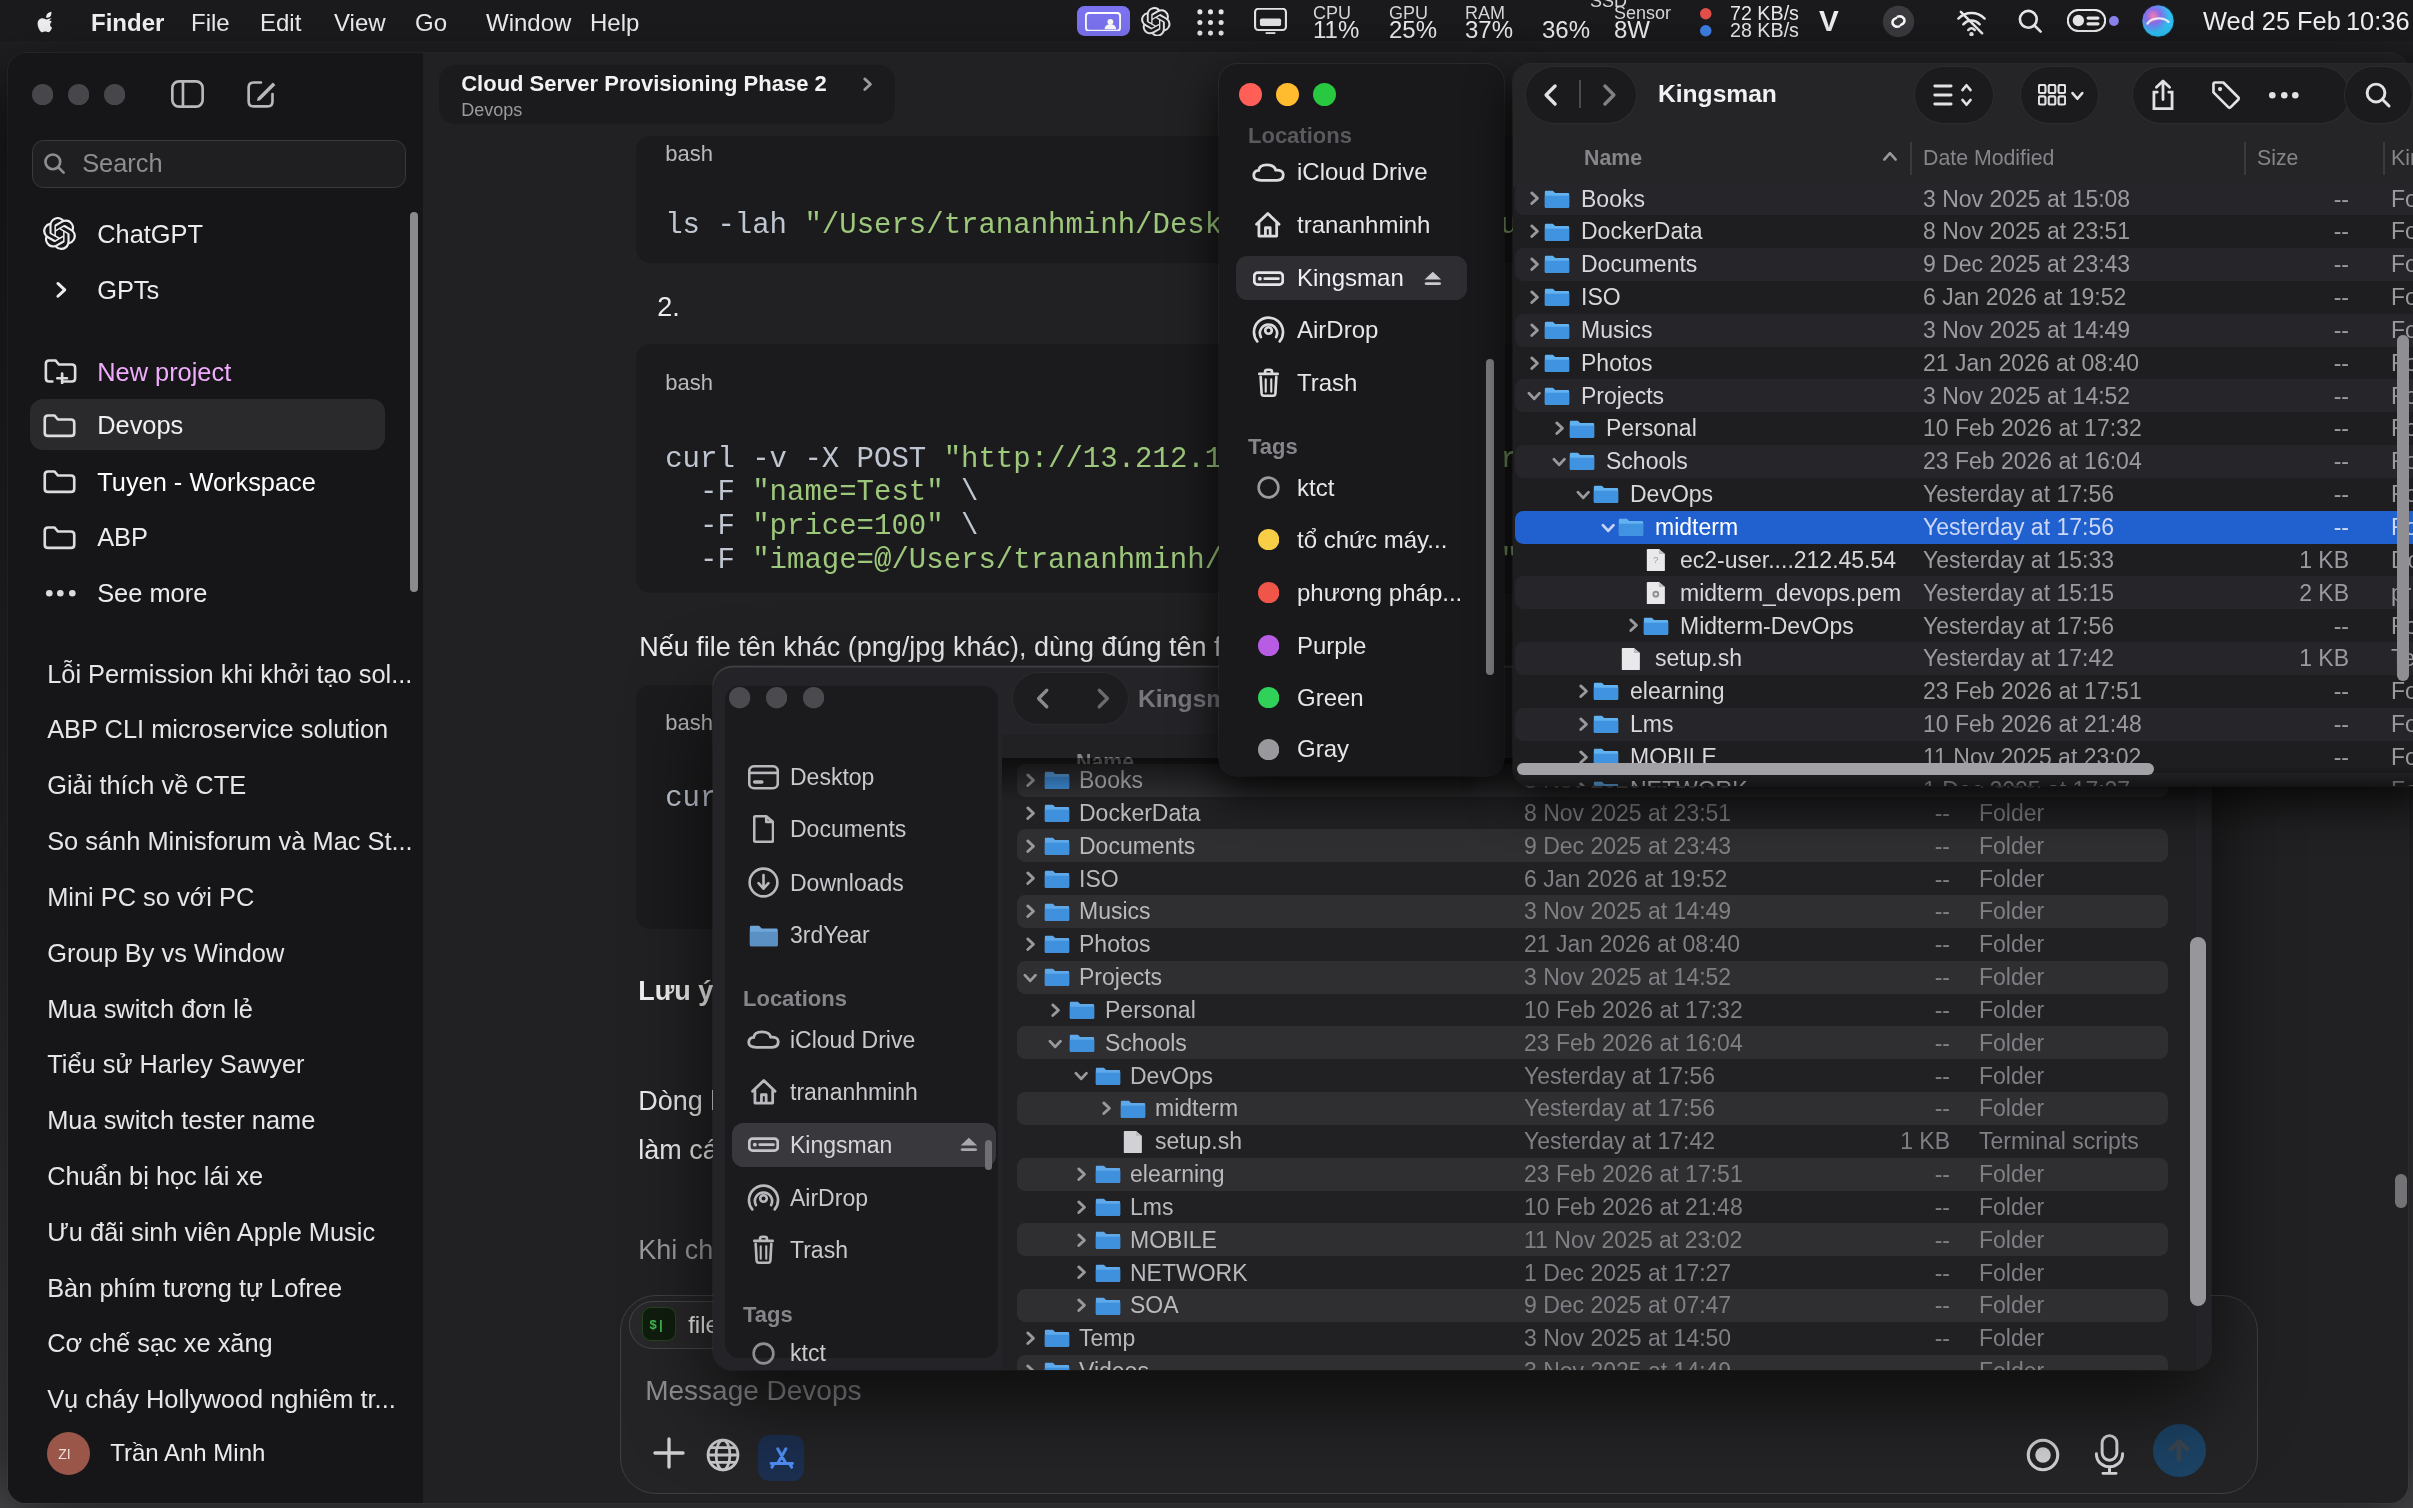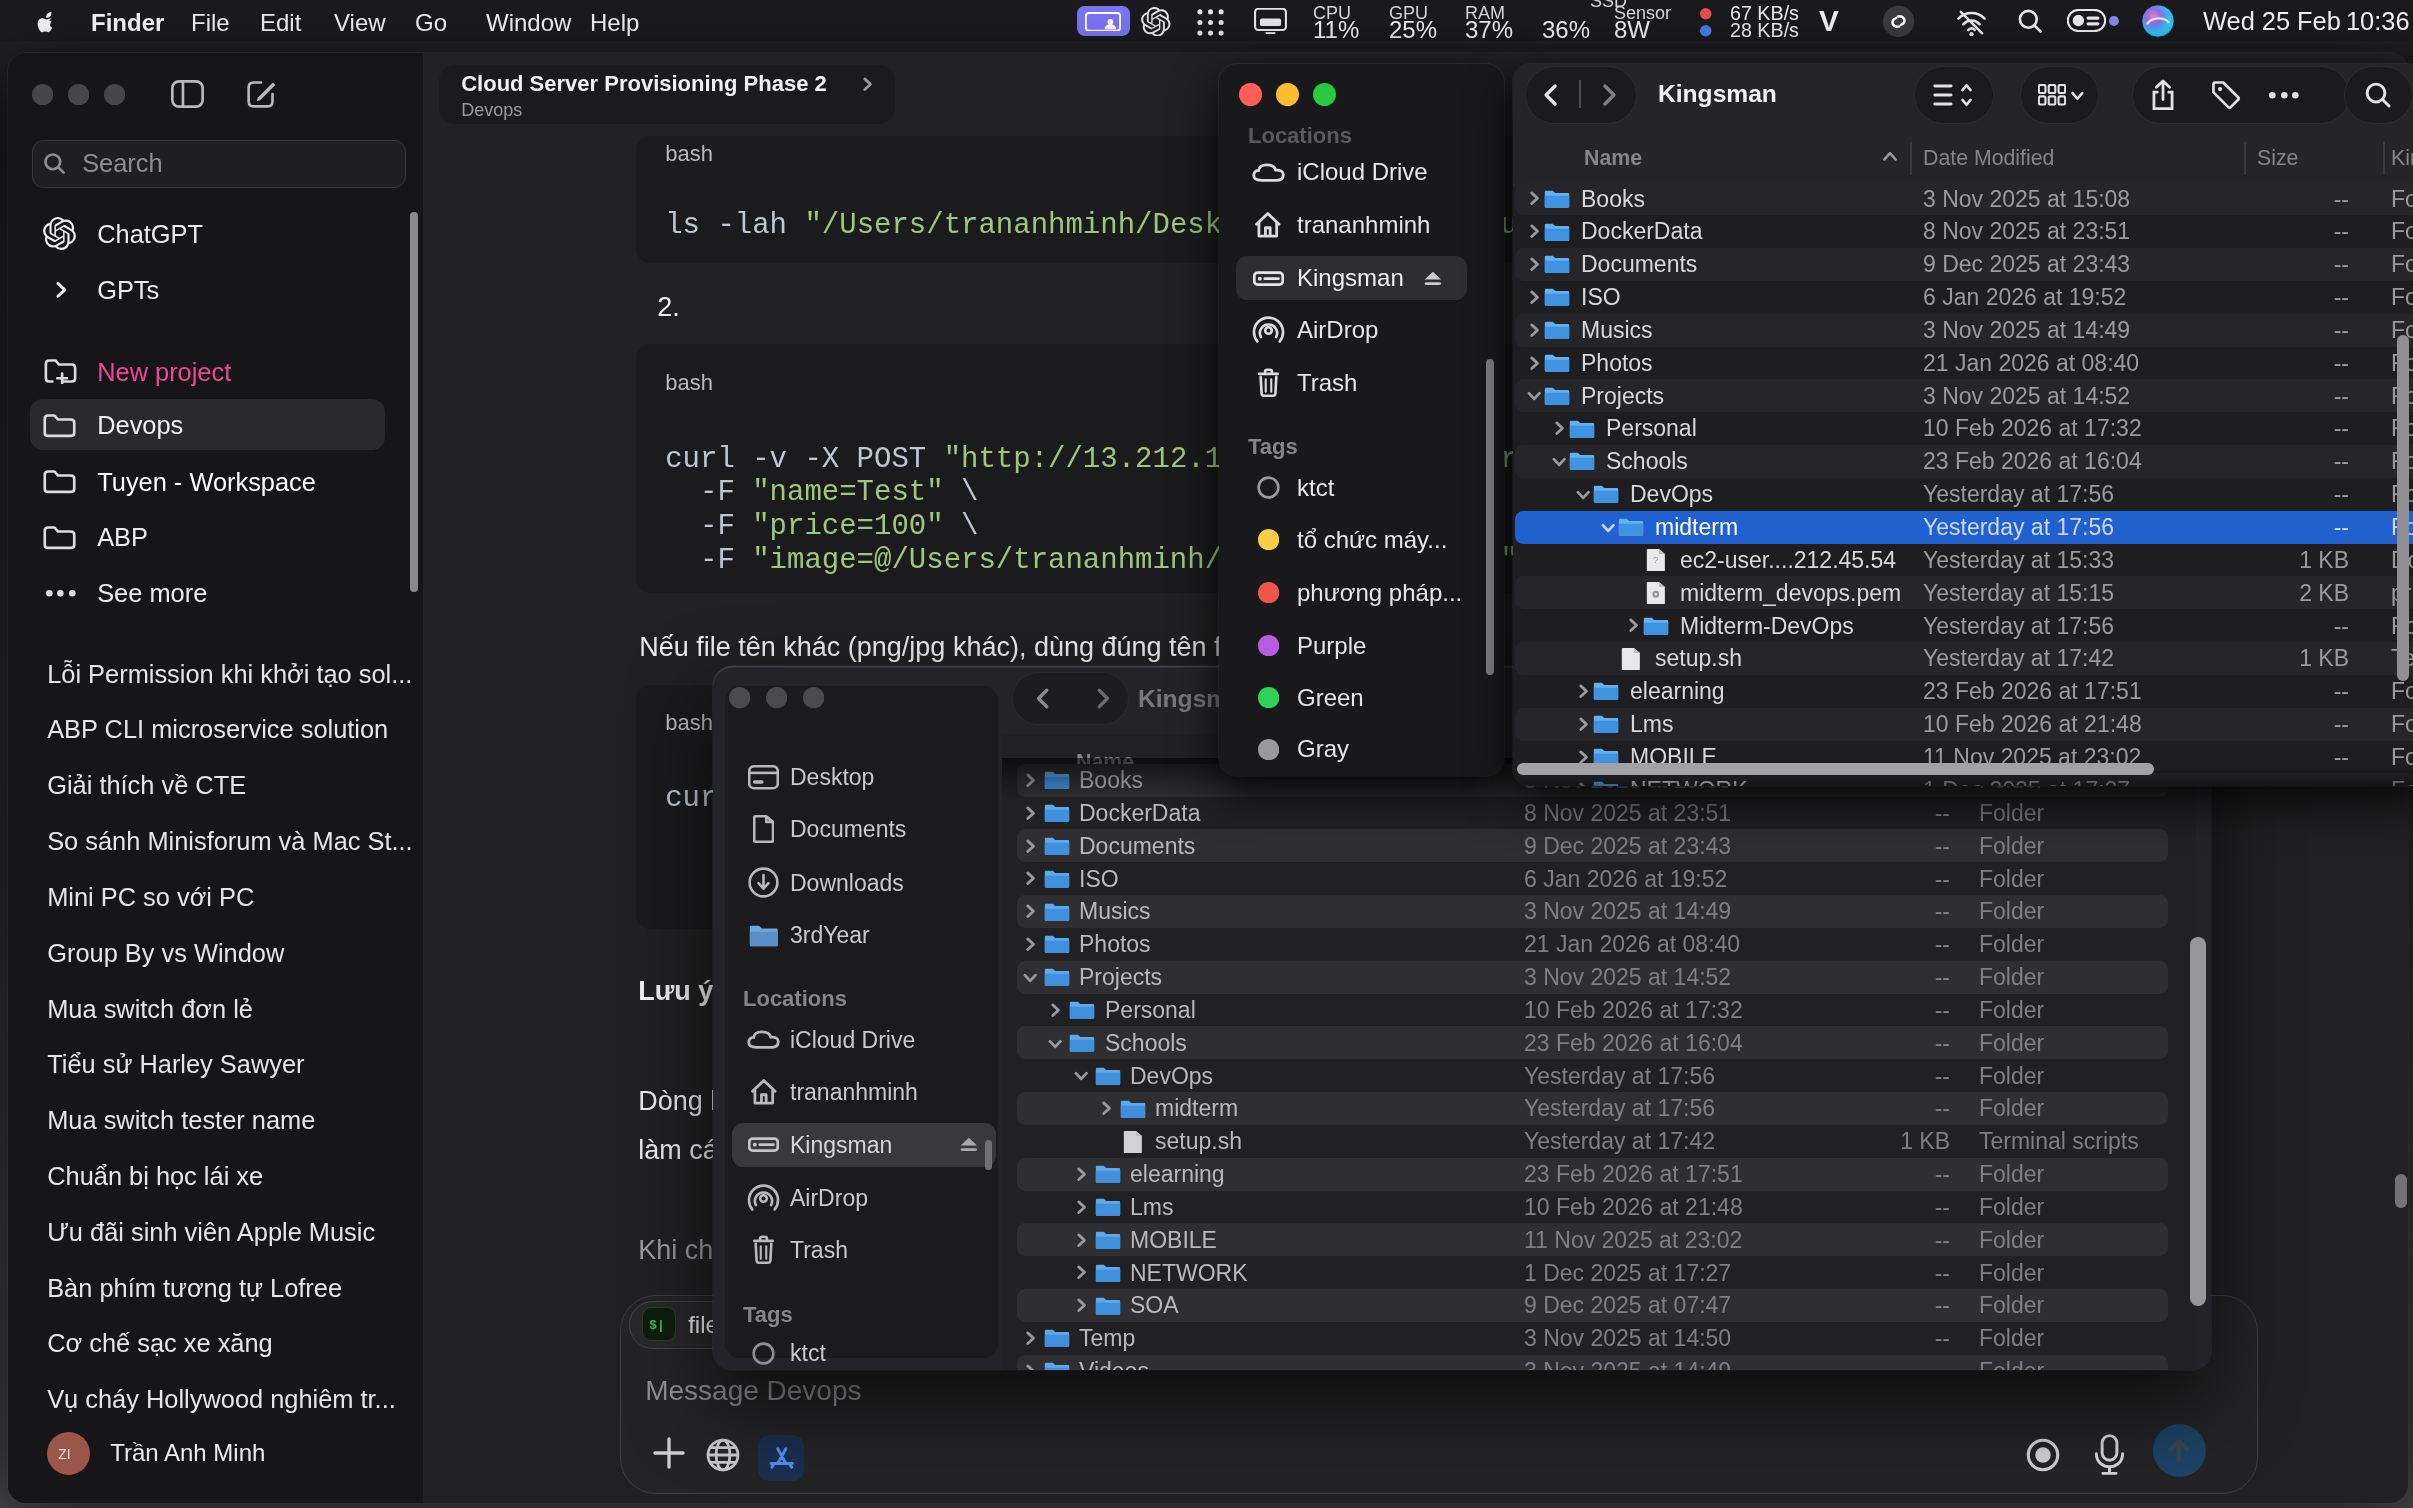--- a/index.html
+++ b/index.html
@@ -50,21 +50,21 @@
     <div style="position:absolute;left:1542px;top:1px;transform:translateY(-50%);font:400 18px 'Liberation Sans',sans-serif;color:#d9d9db;white-space:pre;letter-spacing:0px;margin-left:48px;">SSD</div>
     <div style="position:absolute;left:1542px;top:29.6px;transform:translateY(-50%);font:400 24px 'Liberation Sans',sans-serif;color:#f0f0f2;white-space:pre;letter-spacing:0px;">36%</div>
     <div style="position:absolute;left:1614px;top:13px;transform:translateY(-50%);font:400 18px 'Liberation Sans',sans-serif;color:#d9d9db;white-space:pre;letter-spacing:0px;">Sensor</div>
     <div style="position:absolute;left:1614px;top:29.6px;transform:translateY(-50%);font:400 24px 'Liberation Sans',sans-serif;color:#f0f0f2;white-space:pre;letter-spacing:0px;">8W</div>
     <svg style="position:absolute;left:1700px;top:8.2px;opacity:1" width="11.5" height="11.5" viewBox="0 0 14 14" fill="none" xmlns="http://www.w3.org/2000/svg">
       <circle cx="7" cy="7" r="7" fill="#e8504b"></circle>
     </svg>
     <svg style="position:absolute;left:1700px;top:25.4px;opacity:1" width="11.5" height="11.5" viewBox="0 0 14 14" fill="none" xmlns="http://www.w3.org/2000/svg">
       <circle cx="7" cy="7" r="7" fill="#3f82e8"></circle>
     </svg>
-    <div style="position:absolute;left:1730px;top:13px;transform:translateY(-50%);font:400 19.7px 'Liberation Sans',sans-serif;color:#ededef;white-space:pre;letter-spacing:0px;">67 KB/s</div>
+    <div style="position:absolute;left:1730px;top:13px;transform:translateY(-50%);font:400 19.7px 'Liberation Sans',sans-serif;color:#ededef;white-space:pre;letter-spacing:0px;">72 KB/s</div>
     <div style="position:absolute;left:1730px;top:30px;transform:translateY(-50%);font:400 19.7px 'Liberation Sans',sans-serif;color:#ededef;white-space:pre;letter-spacing:0px;">28 KB/s</div>
     <div style="position:absolute;left:1819px;top:21.3px;transform:translateY(-50%);font:700 29.6px 'Liberation Sans',sans-serif;color:#f2f2f4;white-space:pre;letter-spacing:0px;">V</div>
     <svg style="position:absolute;left:1882px;top:4.9px;opacity:1" width="33" height="33" viewBox="0 0 40 40" fill="none" xmlns="http://www.w3.org/2000/svg">
       <circle cx="20" cy="20" r="19" fill="#3c3c40"></circle>
       <path d="M13 23c2 3 5 4 8 3 M27 17c-2-3-5-4-8-3 M13 23c-1-4 1-6 4-7 M27 17c1 4-1 6-4 7" stroke="#fff" stroke-width="3" stroke-linecap="round"></path>
     </svg>
     <svg style="position:absolute;left:1955px;top:6.6px;opacity:1" width="33" height="29.6" viewBox="0 0 40 36" fill="none" xmlns="http://www.w3.org/2000/svg">
       <path d="M4 14 C13 5 27 5 36 14 M10 21 C16 15 24 15 30 21 M16 28 C19 25 21 25 24 28" stroke="#ececee" stroke-width="3" stroke-linecap="round"></path>
       <path d="M7 6 L33 32" stroke="#ececee" stroke-width="3" stroke-linecap="round"></path>
       <circle cx="20" cy="33" r="2.6" fill="#ececee"></circle>
@@ -126,21 +126,21 @@
       </svg>
       <div style="position:absolute;left:89px;top:181px;transform:translateY(-50%);font:400 25.4px 'Liberation Sans',sans-serif;color:#ececee;white-space:pre;letter-spacing:0px;">ChatGPT</div>
       <svg style="position:absolute;left:43px;top:227px;opacity:1" width="19.7" height="19.7" viewBox="0 0 24 24" fill="none" xmlns="http://www.w3.org/2000/svg">
         <path d="M8.399999999999999 4.199999999999999 L16.799999999999997 12 L8.399999999999999 19.799999999999997" stroke="#ececee" stroke-width="3.6" stroke-linecap="round" stroke-linejoin="round"></path>
       </svg>
       <div style="position:absolute;left:89px;top:237px;transform:translateY(-50%);font:400 25.4px 'Liberation Sans',sans-serif;color:#ececee;white-space:pre;letter-spacing:0px;">GPTs</div>
       <svg style="position:absolute;left:36px;top:305px;opacity:1" width="33" height="26" viewBox="0 0 40 32" fill="none" xmlns="http://www.w3.org/2000/svg">
         <path d="M2 7 Q2 3 6 3 L14 3 L18 8 L34 8 Q38 8 38 12 L38 25 Q38 29 34 29 L22 29 M2 7 L2 25 Q2 29 6 29 L10 29" stroke="#dcdcde" stroke-width="3.2" stroke-linecap="round" fill="none"></path>
         <path d="M16 25 h12 M22 19 v12" stroke="#dcdcde" stroke-width="3.2" stroke-linecap="round"></path>
       </svg>
-      <div style="position:absolute;left:89px;top:319px;transform:translateY(-50%);font:400 25.4px 'Liberation Sans',sans-serif;color:#ec4899;white-space:pre;letter-spacing:0px;">New project</div>
+      <div style="position:absolute;left:89px;top:319px;transform:translateY(-50%);font:400 25.4px 'Liberation Sans',sans-serif;color:#f0abfc;white-space:pre;letter-spacing:0px;">New project</div>
       <div style="position:absolute;left:22px;top:346px;width:355px;height:51px;border-radius:13px;background:#2a2a2d;"></div>
       <svg style="position:absolute;left:35px;top:360px;opacity:1" width="33" height="25.4" viewBox="0 0 40 31" fill="none" xmlns="http://www.w3.org/2000/svg">
         <path d="M2 7 Q2 3 6 3 L14 3 L18 8 L34 8 Q38 8 38 12 L38 24 Q38 28 34 28 L6 28 Q2 28 2 24 Z" stroke="#dcdcde" stroke-width="3.2" fill="none" stroke-linejoin="round"></path>
       </svg>
       <div style="position:absolute;left:89px;top:372px;transform:translateY(-50%);font:400 25.4px 'Liberation Sans',sans-serif;color:#f0f0f2;white-space:pre;letter-spacing:0px;">Devops</div>
       <svg style="position:absolute;left:35px;top:416px;opacity:1" width="33" height="25.4" viewBox="0 0 40 31" fill="none" xmlns="http://www.w3.org/2000/svg">
         <path d="M2 7 Q2 3 6 3 L14 3 L18 8 L34 8 Q38 8 38 12 L38 24 Q38 28 34 28 L6 28 Q2 28 2 24 Z" stroke="#dcdcde" stroke-width="3.2" fill="none" stroke-linejoin="round"></path>
       </svg>
       <div style="position:absolute;left:89px;top:429px;transform:translateY(-50%);font:400 25.4px 'Liberation Sans',sans-serif;color:#ffffff;white-space:pre;letter-spacing:0px;">Tuyen - Workspace</div>
       <svg style="position:absolute;left:35px;top:472px;opacity:1" width="33" height="25.4" viewBox="0 0 40 31" fill="none" xmlns="http://www.w3.org/2000/svg">

